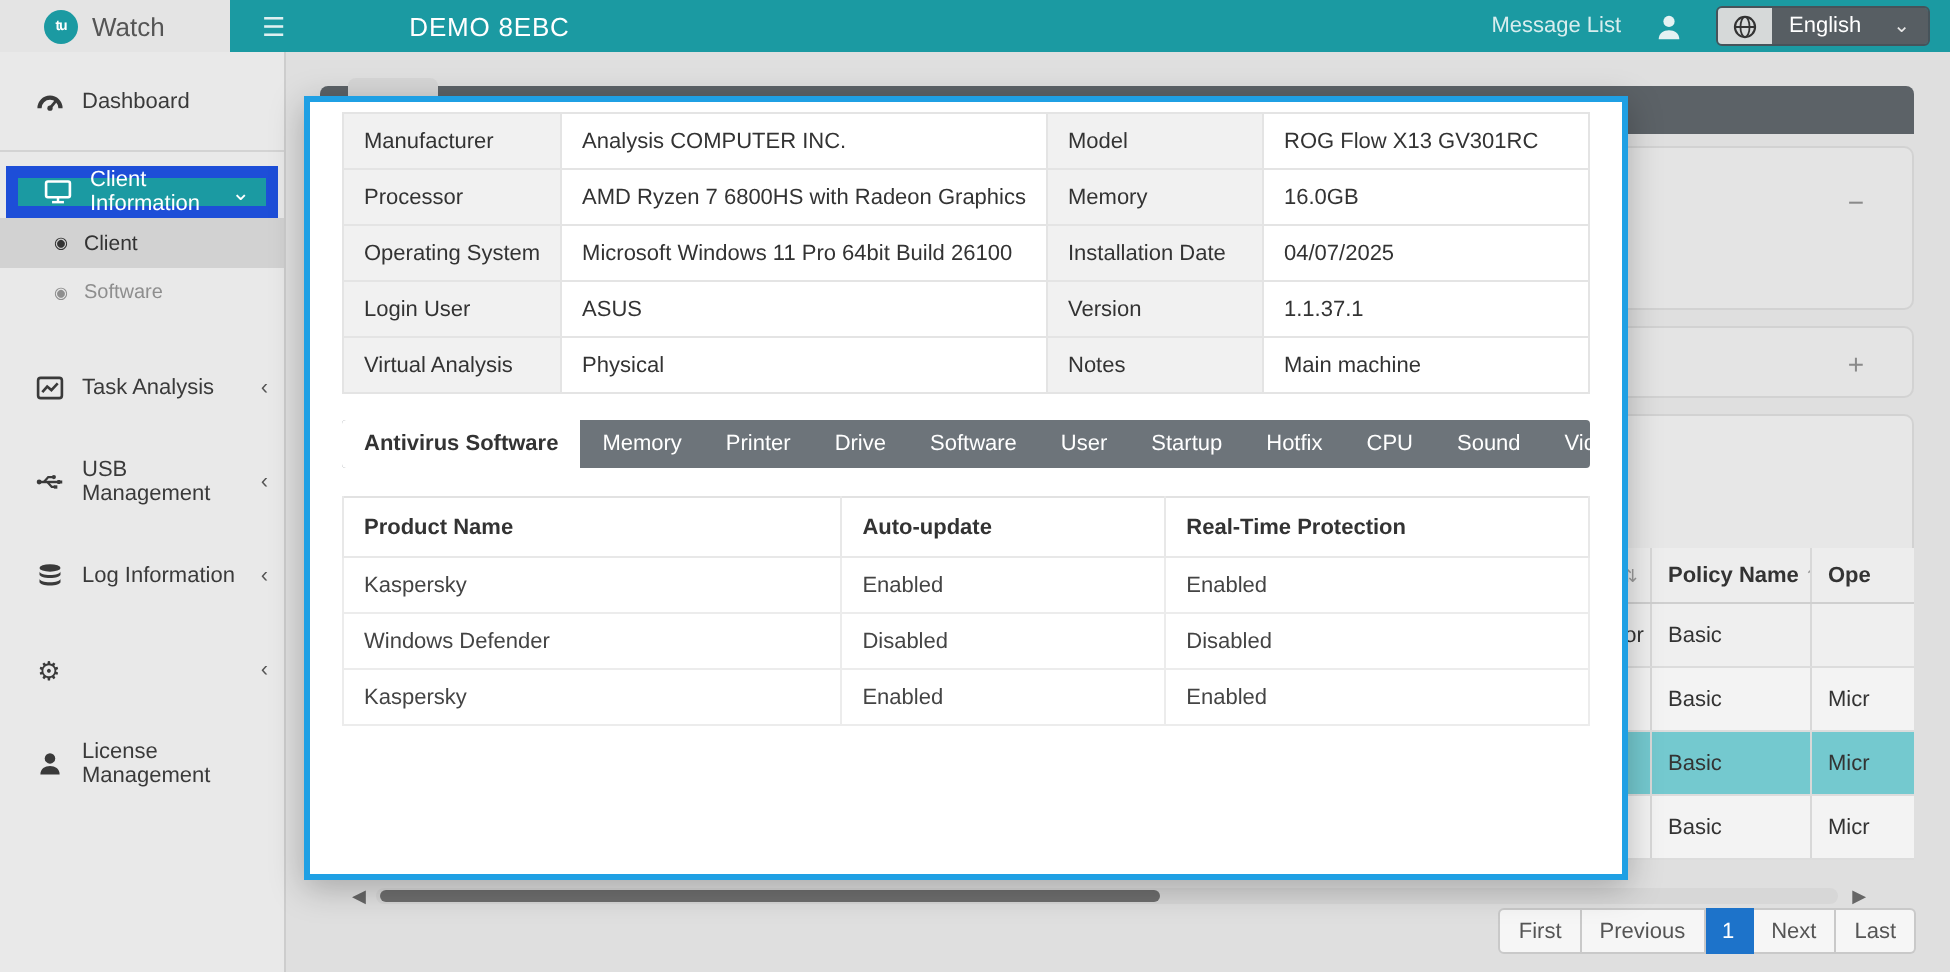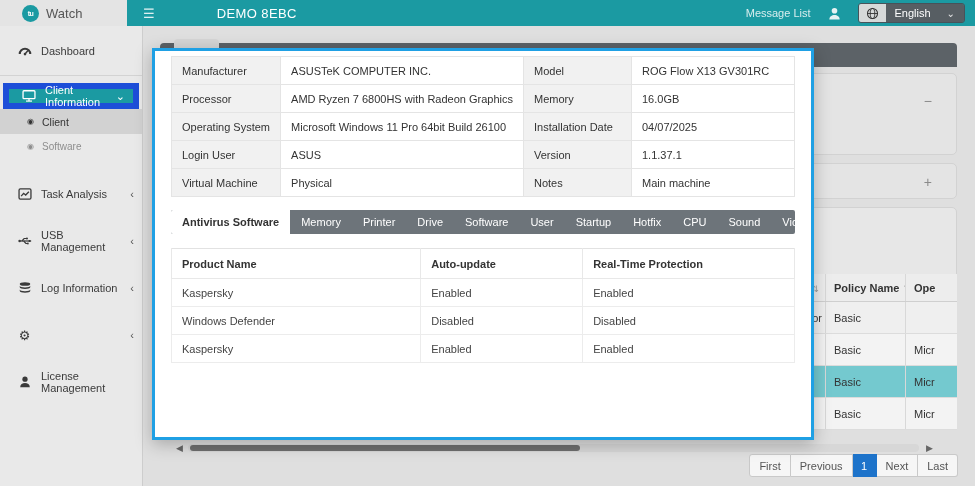--- a/index.html
+++ b/index.html
@@ -1,21 +1,21 @@
 <!DOCTYPE html>
 <html><head>
 <meta charset="utf-8">
 <style>
   * { margin:0; padding:0; box-sizing:border-box; }
   body { font-family:"Liberation Sans", sans-serif; background:#fff; }
   .screen { position:relative; width:975px; height:486px; overflow:hidden; background:#dfdfdf; color:#333; font-size:12px; }
 
   
   .topbar { position:absolute; top:0; left:0; width:100%; height:26px; background:#1b9aa2; display:flex; align-items:center; z-index:5; }
-  .brand { width:127px; height:26px; background:#e4e4e4; display:flex; align-items:center; gap:7px; padding-left:22px; flex:none; }
+  .brand { width:115px; height:26px; background:#e4e4e4; display:flex; align-items:center; gap:7px; padding-left:22px; flex:none; }
   .brand-logo { width:17px; height:17px; border-radius:50%; background:#1b9aa2; color:#fff; font-size:7px; font-weight:bold; display:flex; align-items:center; justify-content:center; letter-spacing:-.5px; }
   .brand-name { color:#555; font-size:13px; }
   .menu-btn { color:#dff0f1; margin-left:16px; font-size:13px; cursor:pointer; }
   .app-title { color:#fff; font-size:13px; margin-left:62px; letter-spacing:.4px; }
   .topbar-right { margin-left:auto; display:flex; align-items:center; gap:16px; padding-right:10px; }
   .msg-list { color:#d8edee; font-size:11px; cursor:pointer; }
   .user-icon { display:flex; align-items:center; }
   .lang { display:flex; height:20px; border:1px solid #46535a; border-radius:3px; overflow:hidden; cursor:pointer; }
   .lang-globe { width:27px; background:#d6d9d9; display:flex; align-items:center; justify-content:center; }
   .lang-select { background:#575e63; color:#fff; font-size:11px; display:flex; align-items:center; gap:16px; padding:0 9px; }
@@ -274,21 +274,21 @@
       <table class="details">
         <colgroup>
             <col style="width:108px">
             <col style="width:212px">
             <col style="width:108px">
             <col>
           </colgroup>
         <tbody>
             <tr>
           <td class="lab">Manufacturer</td>
-          <td>ASUSTeK COMPUTER INC.</td>
+          <td>Analysis COMPUTER INC.</td>
           <td class="lab">Model</td>
           <td>ROG Flow X13 GV301RC</td>
         </tr>
         <tr>
           <td class="lab">Processor</td>
           <td>AMD Ryzen 7 6800HS with Radeon Graphics</td>
           <td class="lab">Memory</td>
           <td>16.0GB</td>
         </tr>
         <tr>
@@ -297,21 +297,21 @@
           <td class="lab">Installation Date</td>
           <td>04/07/2025</td>
         </tr>
         <tr>
           <td class="lab">Login User</td>
           <td>ASUS</td>
           <td class="lab">Version</td>
           <td>1.1.37.1</td>
         </tr>
         <tr>
-          <td class="lab">Virtual Machine</td>
+          <td class="lab">Virtual Analysis</td>
           <td>Physical</td>
           <td class="lab">Notes</td>
           <td>Main machine</td>
         </tr>
       </tbody>
         </table>
 
       <div class="tabbar">
         <span class="tab active">Antivirus Software</span>
         <span class="tab">Memory</span>

